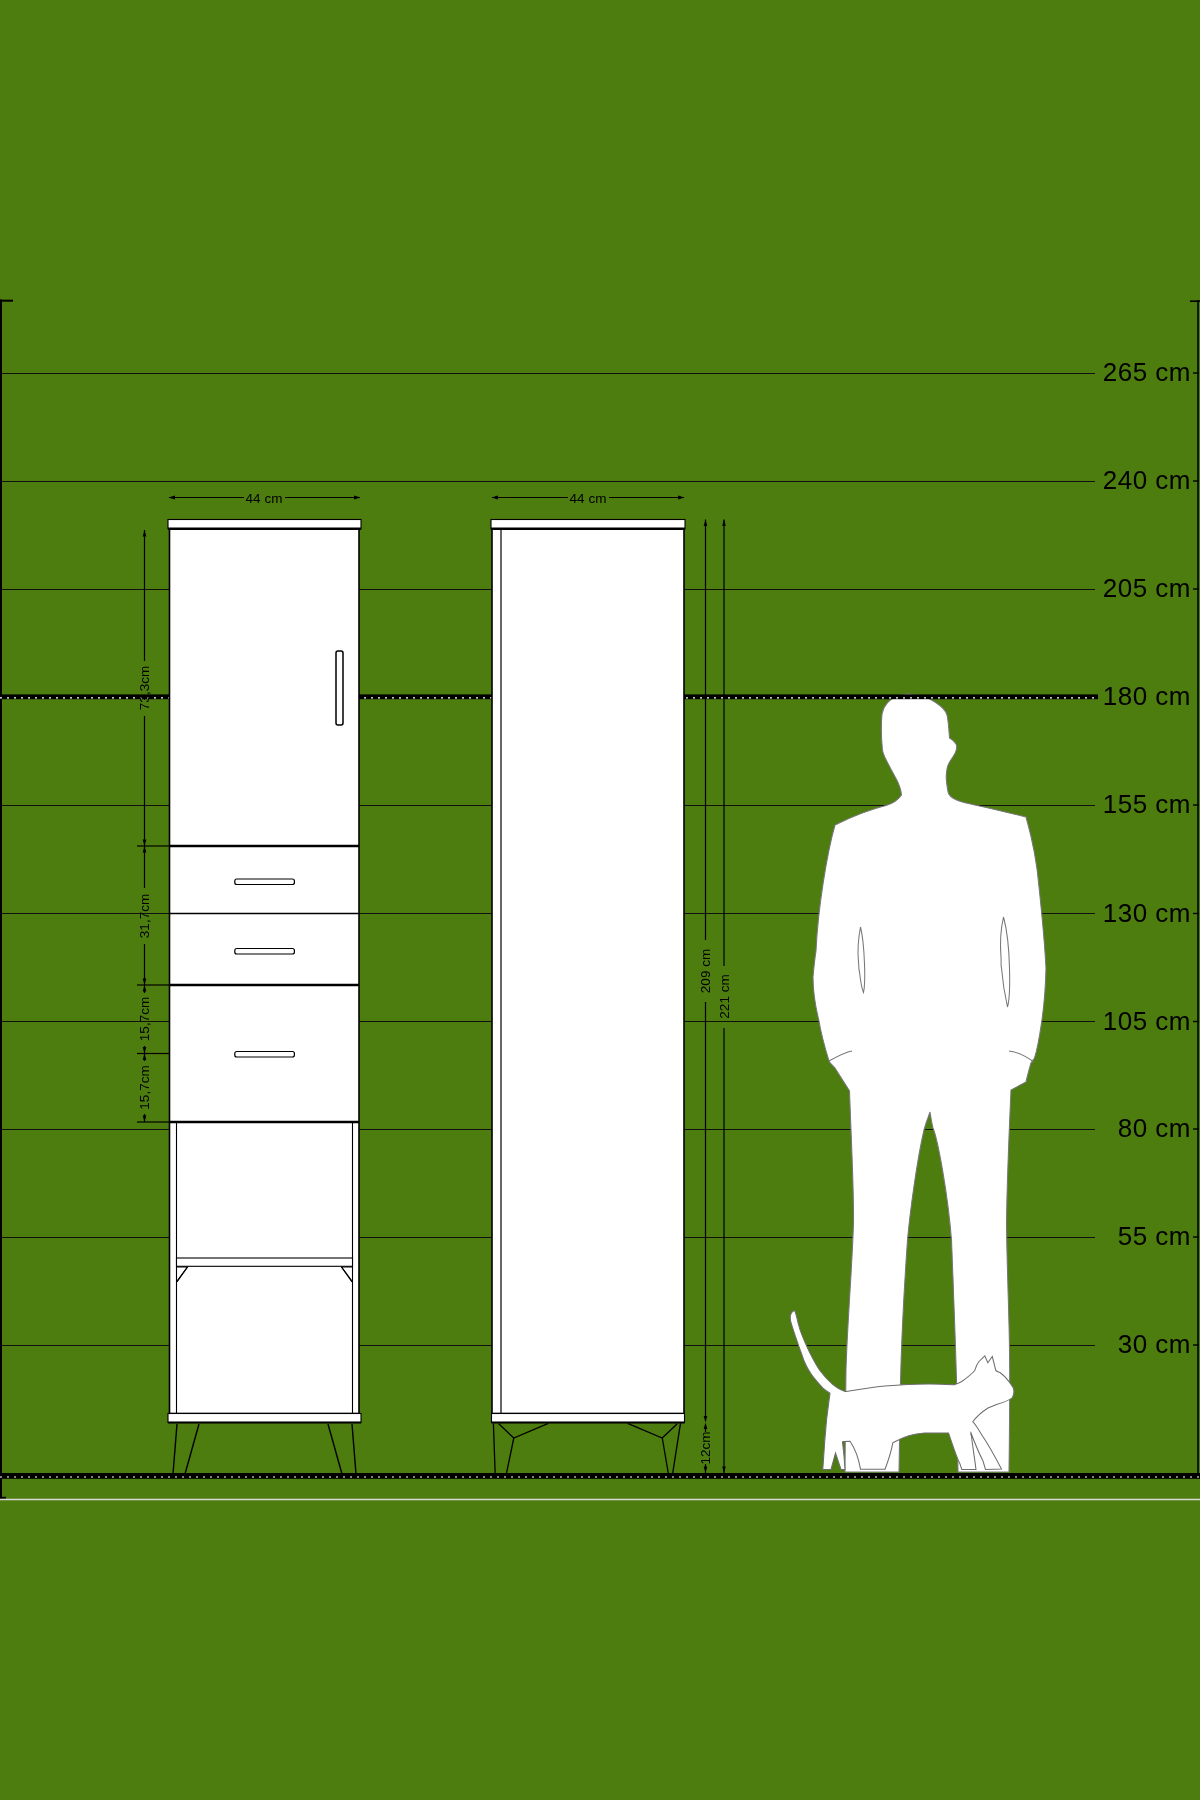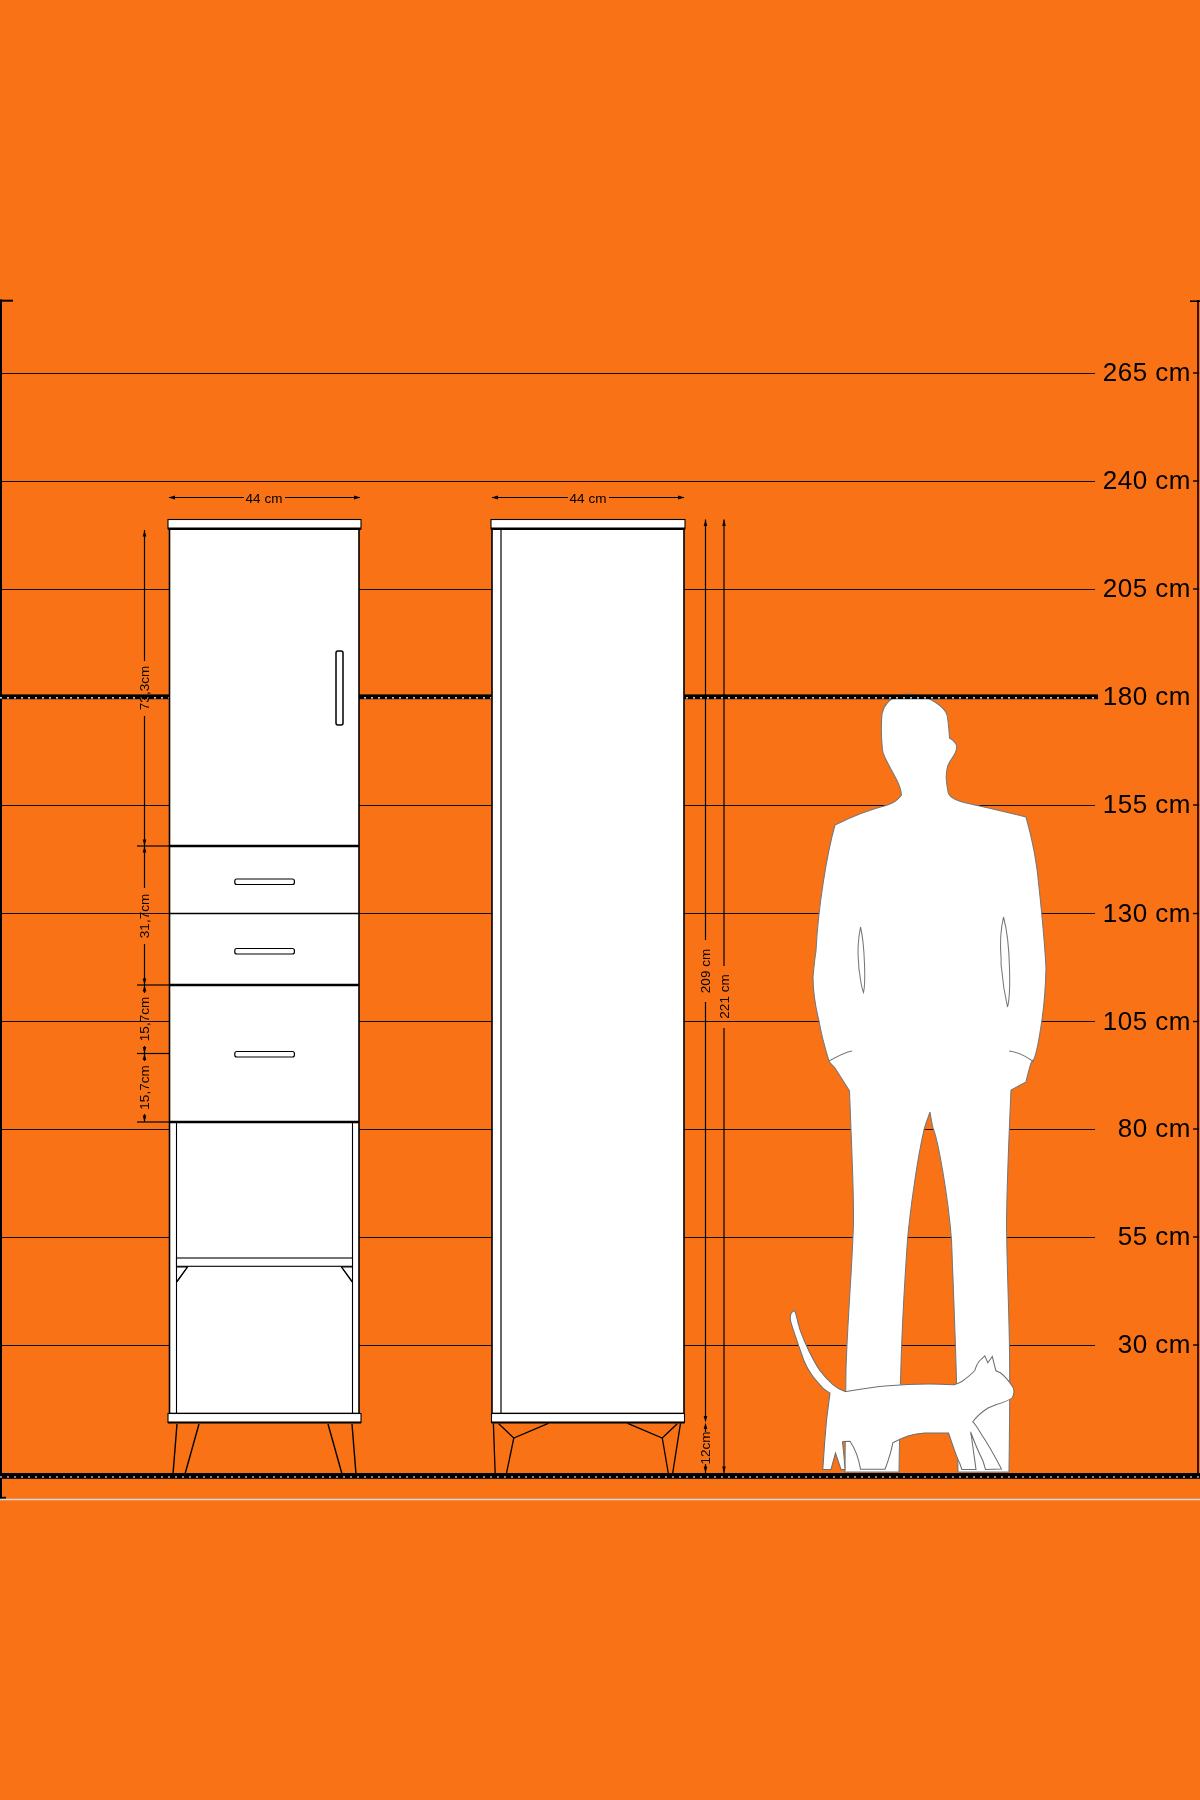--- a/index.html
+++ b/index.html
@@ -1,16 +1,16 @@
 <!DOCTYPE html>
 <html><head>
 <meta charset="utf-8">
 <style>
   html,body{margin:0;padding:0;background:#fff;}
-  #stage{position:relative;width:1200px;height:1800px;background:#f97316;overflow:hidden;
+  #stage{position:relative;width:1200px;height:1800px;background:#4d7c0f;overflow:hidden;
     font-family:"Liberation Sans", sans-serif;}
   svg{position:absolute;left:0;top:0;}
   text{font-family:"Liberation Sans", sans-serif;fill:#000;}
 </style>
 </head>
 <body>
 <div id="stage">
 <svg width="1200" height="1800" viewBox="0 0 1200 1800">
 
 <g stroke="#111" stroke-width="1.1">

